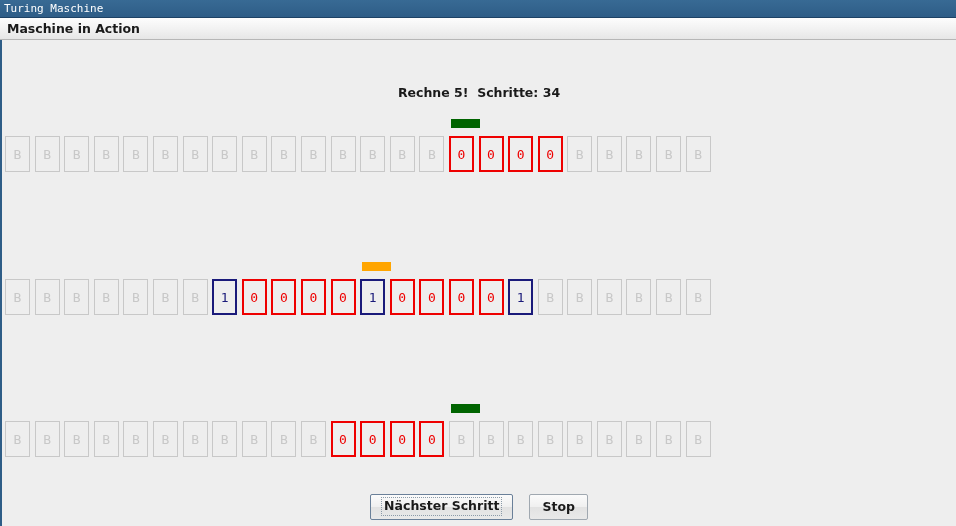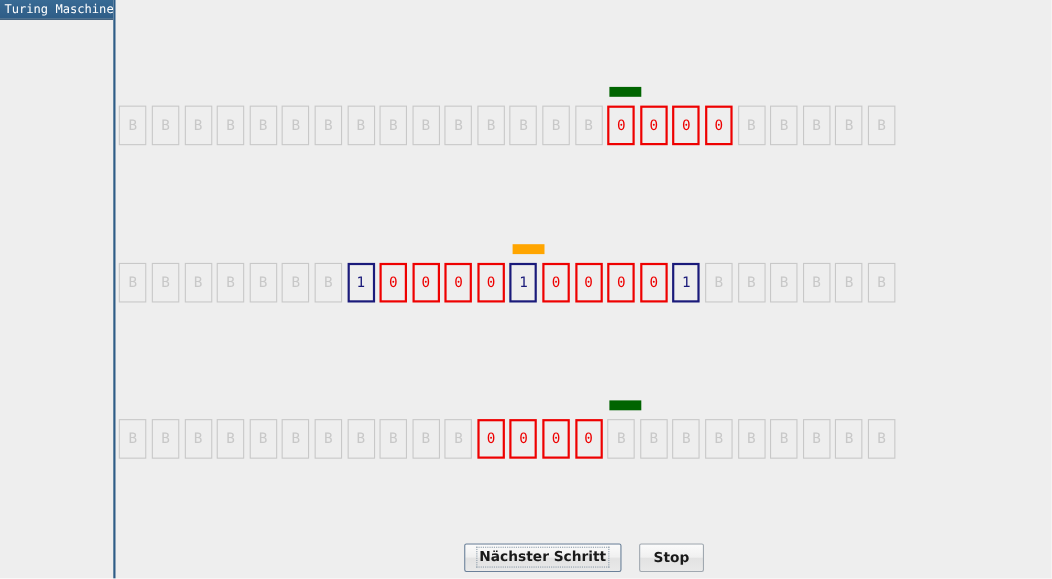--- a/index.html
+++ b/index.html
@@ -12,21 +12,21 @@
     height: 526px;
     overflow: hidden;
     font-family: "DejaVu Sans", sans-serif;
   }
   .window {
     position: relative;
     width: 956px;
     height: 526px;
     background: #eeeeee;
     display: flex;
-    flex-direction: row;
+    flex-direction: column;
   }
   
   .titlebar {
     height: 17px;
     background: #31628c;
     background: linear-gradient(to bottom, #386a94 0%, #2e5d87 100%);
     border-bottom: 1px solid #1d4265;
     display: flex;
     align-items: center;
     flex: 0 0 auto;
@@ -156,23 +156,27 @@
 </style>
 </head>
 <body>
 
 <div class="window">
 
   <div class="titlebar">
     <span class="titlebar-text">Turing Maschine</span>
   </div>
 
+  <div class="menubar">
+    <span class="menubar-label">Maschine in Action</span>
+  </div>
 
   <div class="content">
 
+    <div class="status-line">Rechne 5!  Schritte: 34</div>
 
     <div id="tapes-host">
         <div class="tape" style="top: 79px;">
           <div class="head green" style="left: 446px;"></div>
           <div class="tape-cells">
             <div class="cell">B</div>
             <div class="cell">B</div>
             <div class="cell">B</div>
             <div class="cell">B</div>
             <div class="cell">B</div>

